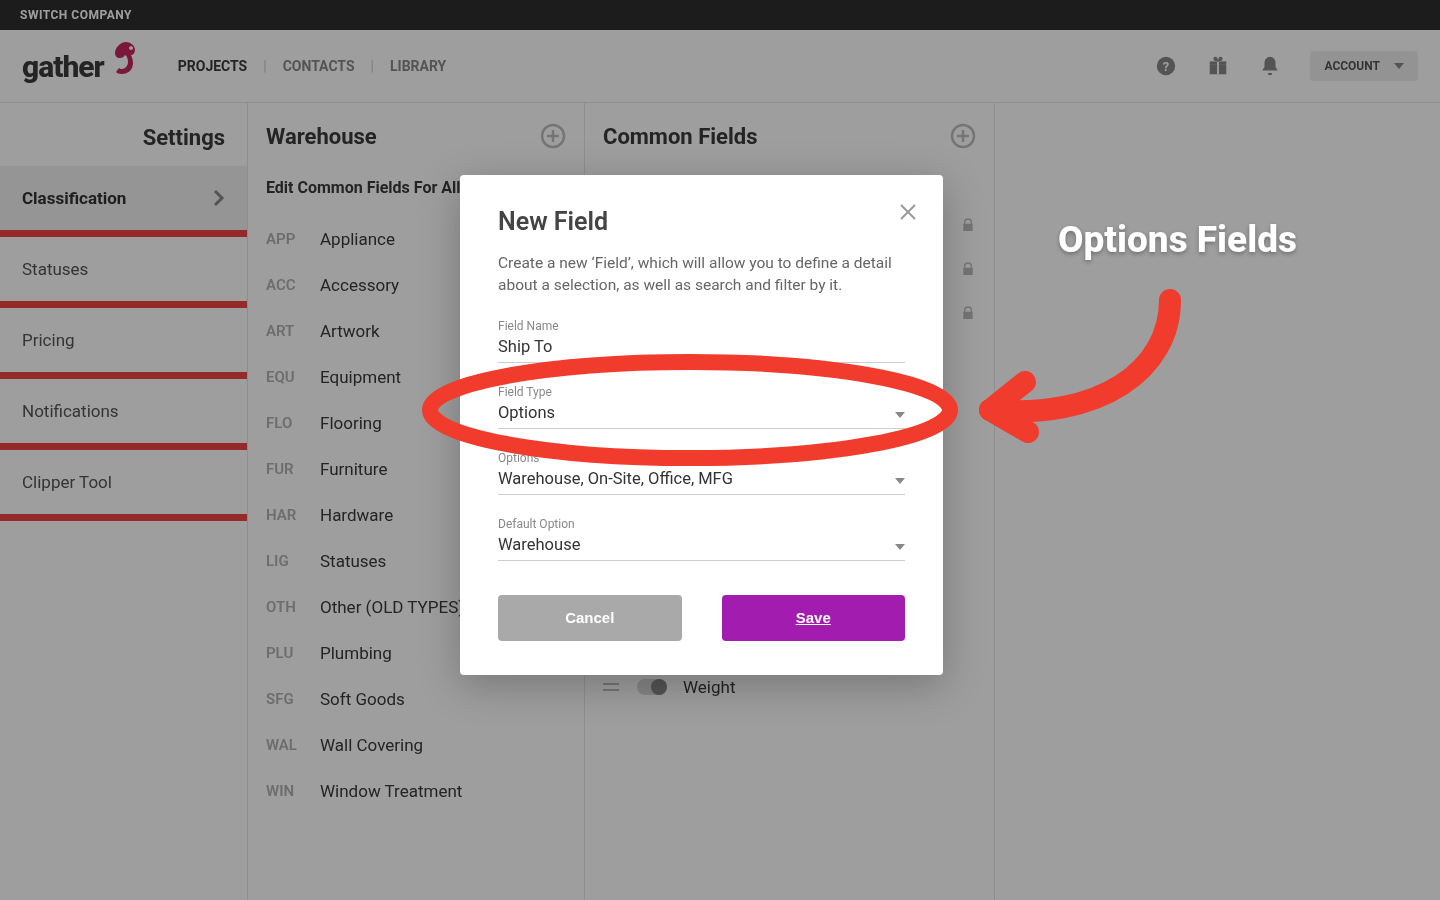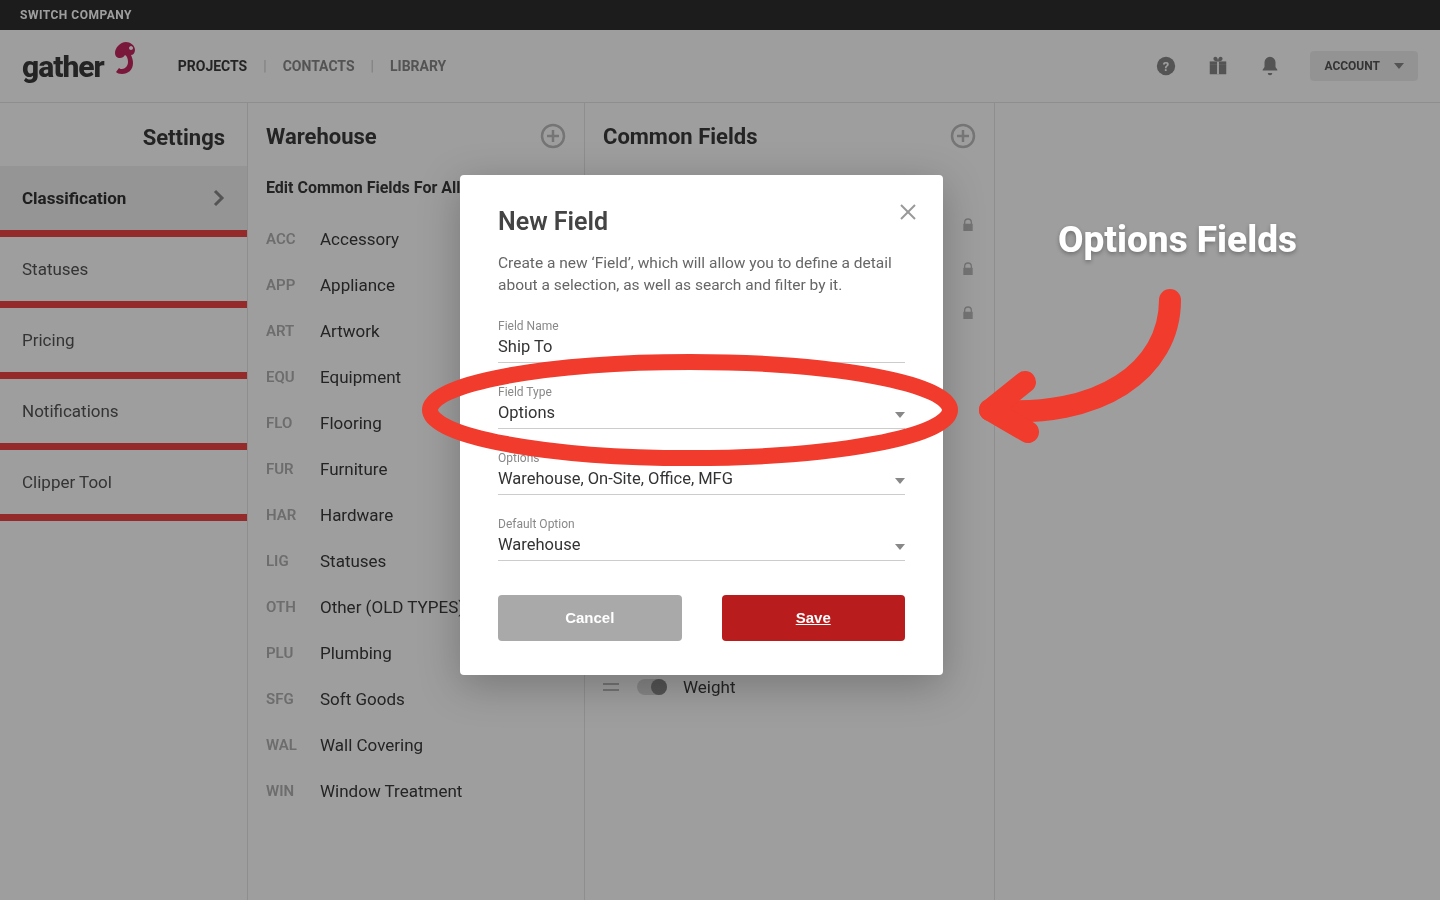--- a/index.html
+++ b/index.html
@@ -50,21 +50,21 @@
   .modal-close { position:absolute; right:26px; top:28px; cursor:pointer; }
   .modal-close svg { stroke:#999; }
   .modal-desc { font-size:15.5px; color:#666; line-height:1.45; margin-top:16px; }
   .form-group { margin-top:22px; border-bottom:1px solid #ccc; padding-bottom:6px; position:relative; }
   .form-label { font-size:12px; color:#888; margin-bottom:4px; }
   .form-value { font-size:16.5px; color:#333; display:flex; justify-content:space-between; align-items:center; }
   .form-value .caret svg { fill:#888; }
   .modal-actions { display:flex; gap:40px; margin-top:34px; }
   .btn { flex:1; height:46px; border:none; border-radius:4px; font-size:15px; font-weight:700; cursor:pointer; color:#fff; }
   .btn-cancel { background:#a9a9a9; }
-  .btn-save { background:#b91c1c;text-decoration:underline; }
+  .btn-save { background:#a21caf;text-decoration:underline; }
   
   .anno-text { position:absolute; left:1058px; top:218px; font-size:37px; font-weight:800; color:#fff; text-shadow:0 2px 4px rgba(0,0,0,.3); }
   .anno-svg { position:absolute; left:420px; top:270px; pointer-events:none; }
   
   .col3 .field-row { position:relative; }
 </style>
 </head>
 <body>
 
 <div class="topbar">
@@ -151,26 +151,26 @@
         <svg viewBox="0 0 26 26" width="26" height="26">
             <circle cx="13" cy="13" r="11"></circle>
             <line x1="13" y1="7" x2="13" y2="19"></line>
             <line x1="7" y1="13" x2="19" y2="13"></line>
           </svg>
       </div>
     </div>
     <div class="edit-common">Edit Common Fields For All Schedules</div>
     <div id="sched-list">
         <div class="sched-row">
+          <span class="sched-code">APP</span>
+          <span class="sched-name">Appliance</span>
+        </div>
+        <div class="sched-row">
           <span class="sched-code">ACC</span>
           <span class="sched-name">Accessory</span>
-        </div>
-        <div class="sched-row">
-          <span class="sched-code">APP</span>
-          <span class="sched-name">Appliance</span>
         </div>
         <div class="sched-row">
           <span class="sched-code">ART</span>
           <span class="sched-name">Artwork</span>
         </div>
         <div class="sched-row">
           <span class="sched-code">EQU</span>
           <span class="sched-name">Equipment</span>
         </div>
         <div class="sched-row">

